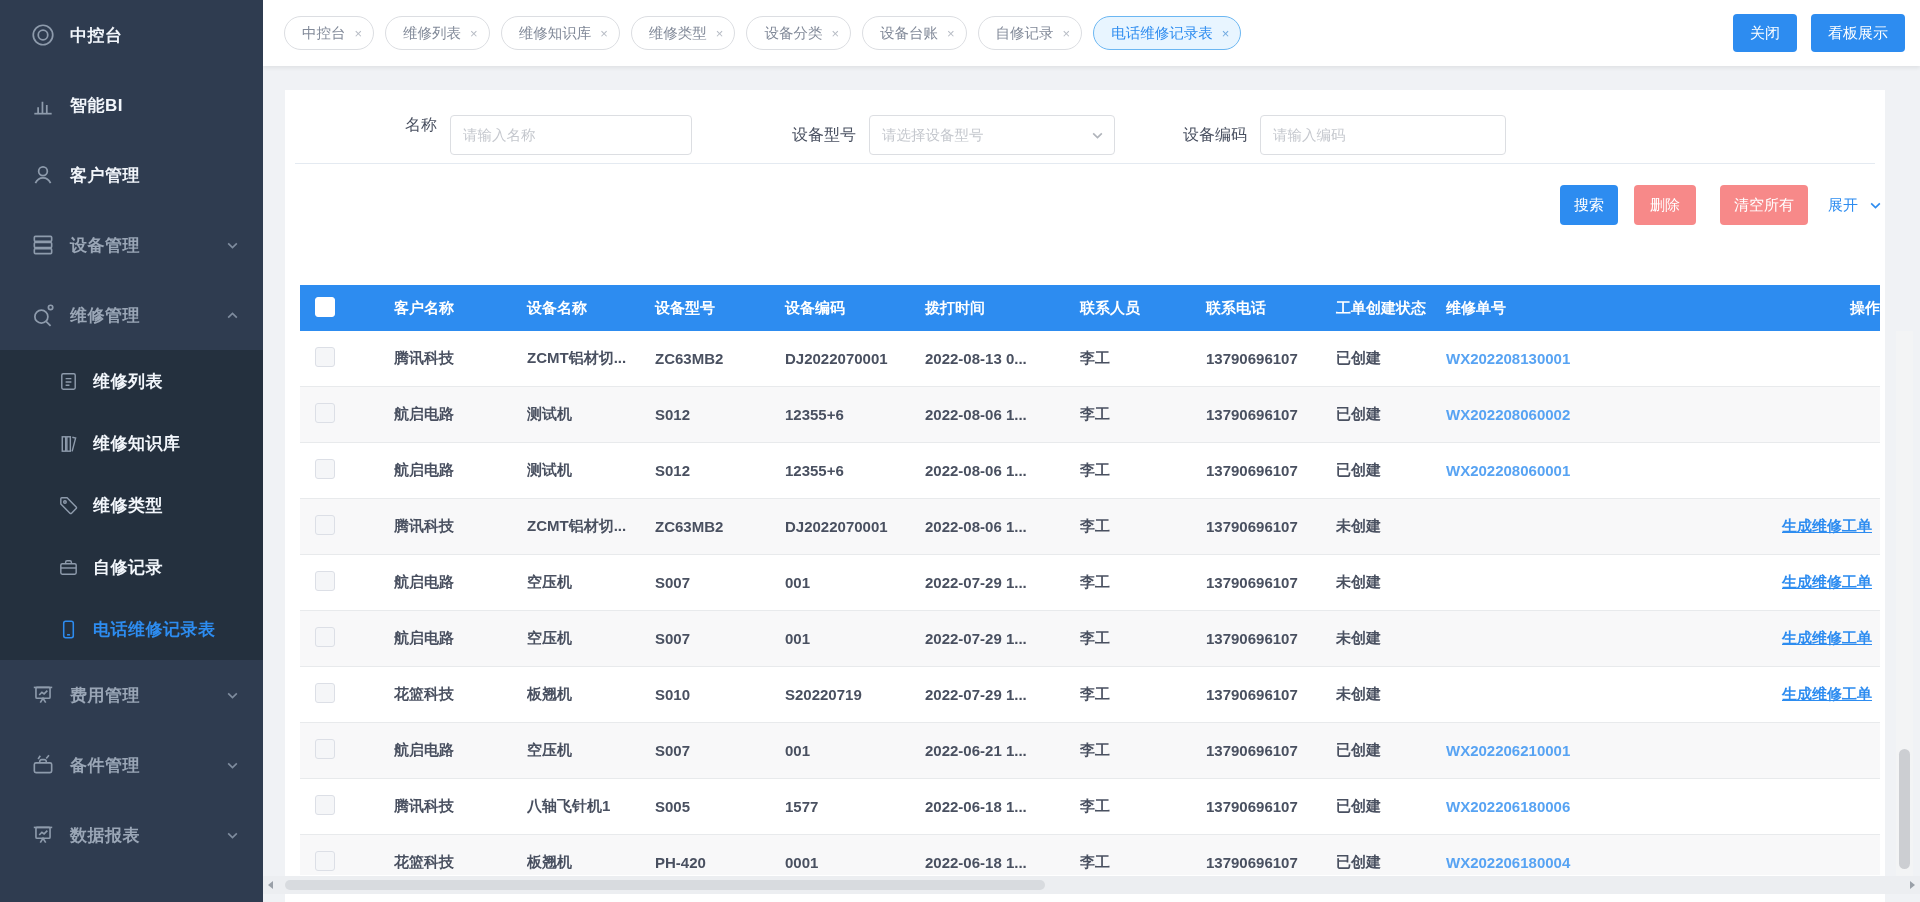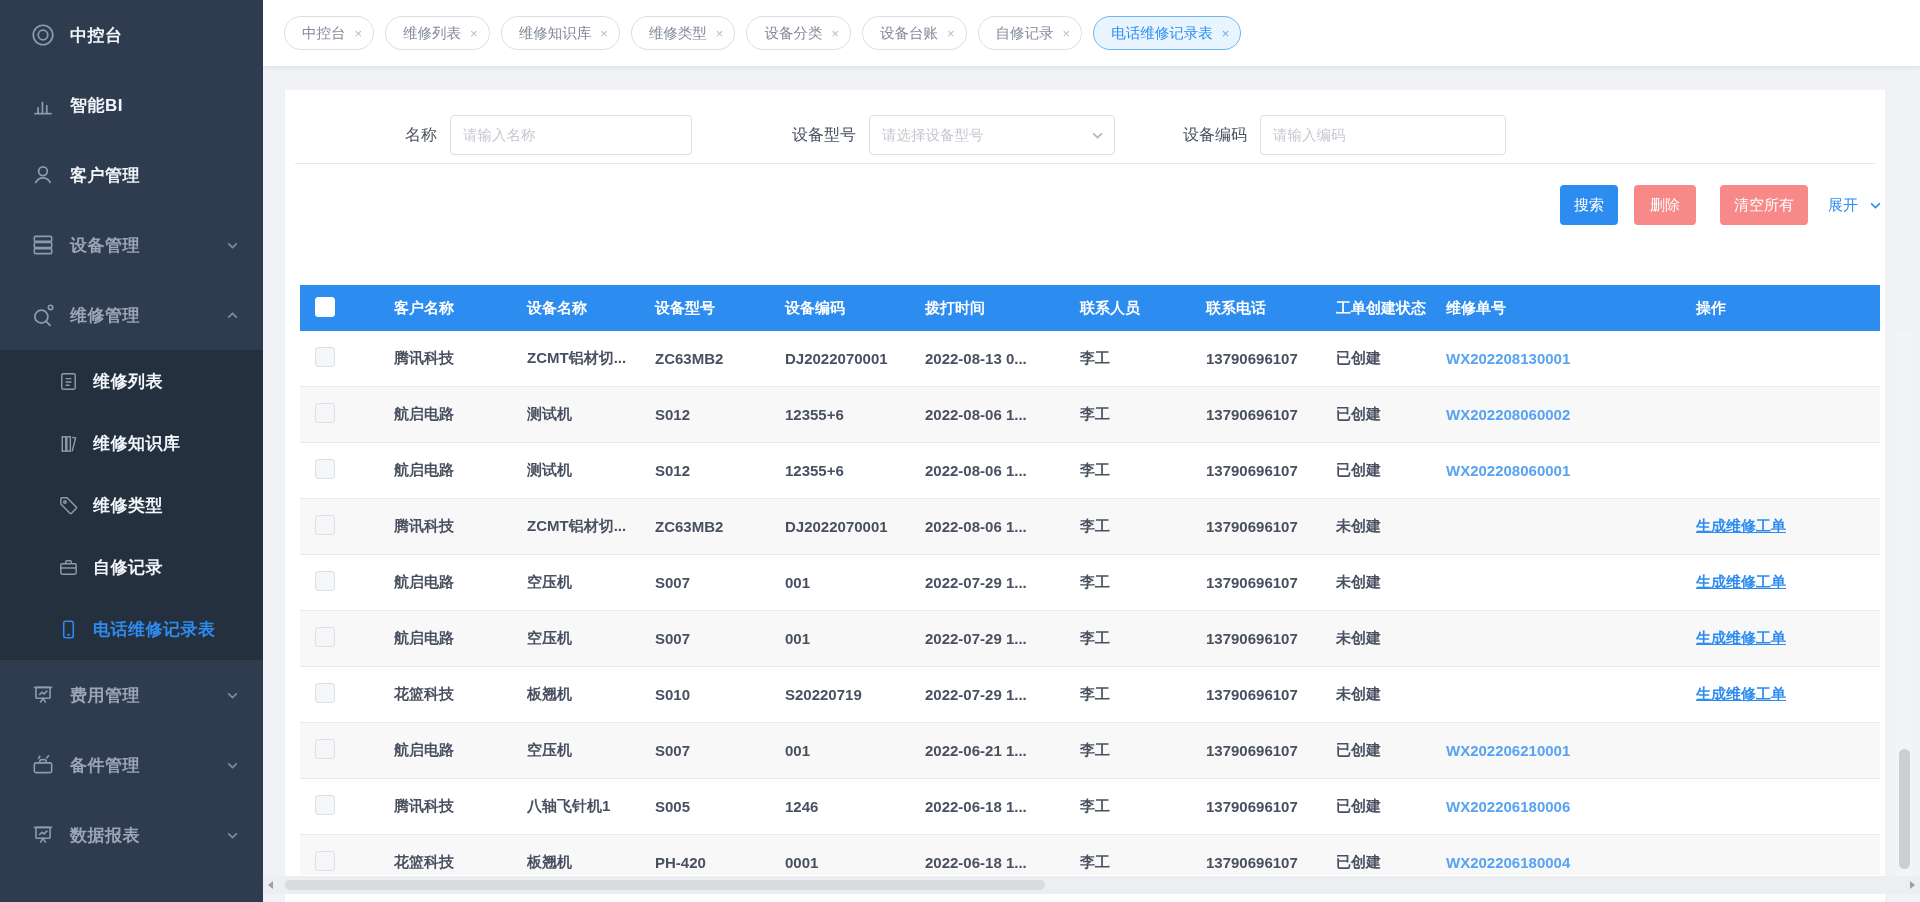--- a/index.html
+++ b/index.html
@@ -68,21 +68,21 @@
   .table { position:absolute; left:15px; right:5px; top:195px; bottom:27px; overflow:hidden; }
   .thead { display:flex; align-items:center; height:46px; background:#2d8cf0; }
   .thead .th { color:#fff; font-size:15px; font-weight:bold; white-space:nowrap; }
   .tbody { overflow:hidden; height:544px; }
   .trow { display:flex; align-items:center; height:56px; border-bottom:1px solid #e8eaec; background:#fff;font-weight:bold; }
   .trow.even { background:#f8f8f9; }
   .td { font-size:15px; color:#495060; white-space:nowrap; overflow:hidden; padding-right:8px; }
   .w-cb { width:94px; padding-left:15px; }
   .w1{width:133px;} .w2{width:128px;} .w3{width:130px;} .w4{width:140px;} .w5{width:155px;}
   .w6{width:126px;} .w7{width:130px;} .w8{width:110px;} .w9{width:250px;}
-  .w10{flex:1; text-align:left; padding-right:12px;}
+  .w10{flex:1; text-align:right; }
   .cb { display:inline-block; width:20px; height:20px; border:1px solid #dcdfe6; border-radius:3px; background:#f5f6f8; cursor:pointer; }
   .cb.head { background:#fff; border-color:#fff; }
   .wx-link { color:#57a3f3; text-decoration:none; cursor:pointer; font-size:15px; }
   .gen-link { color:#2d8cf0; text-decoration:underline; cursor:pointer; font-size:15px; }
 
   
   .vscroll { position:absolute; left:1896px; top:331px; width:17px; height:545px; background:#f3f4f5; z-index:6; }
   .vscroll .thumb { position:absolute; left:3px; top:418px; width:11px; height:120px; background:#ccced2; border-radius:6px; }
   .hscroll { position:absolute; left:263px; top:876px; width:1657px; height:18px; background:#eceef1; z-index:6;
              display:flex; align-items:center; }
@@ -298,27 +298,31 @@
   </div>
         <div class="tab">
     <span>自修记录</span>
     <span class="tab-x">×</span>
   </div>
         <div class="tab active">
     <span>电话维修记录表</span>
     <span class="tab-x">×</span>
   </div>
       </div>
+    <div class="tabbar-actions">
+      <button class="btn-blue">关闭</button>
+      <button class="btn-blue">看板展示</button>
+    </div>
   </div>
 
   <div class="content">
     <div class="panel">
 
       <div class="form-row">
-        <div class="g1" style="display:flex;align-items:center;">
+        <div class="g1" style="display:flex;">
           <span class="f-label">名称</span>
           <span class="f-input">
               <input placeholder="请输入名称" style="">
             </span>
         </div>
         <div class="g2" style="display:flex;align-items:center;">
           <span class="f-label">设备型号</span>
           <span class="f-input f-select">
             <span class="ph">请选择设备型号</span>
             <span class="chev">
@@ -469,21 +473,21 @@
     <div class="td w7">13790696107</div>
     <div class="td w8">已创建</div>
     <div class="td w9"><a class="wx-link">WX202206210001</a></div>
     <div class="td w10"><a class="gen-link"></a></div>
   </div>
             <div class="trow">
     <div class="td w-cb"><span class="cb"></span></div>
     <div class="td w1">腾讯科技</div>
     <div class="td w2">八轴飞针机1</div>
     <div class="td w3">S005</div>
-    <div class="td w4">1246</div>
+    <div class="td w4">1577</div>
     <div class="td w5">2022-06-18 1...</div>
     <div class="td w6">李工</div>
     <div class="td w7">13790696107</div>
     <div class="td w8">已创建</div>
     <div class="td w9"><a class="wx-link">WX202206180006</a></div>
     <div class="td w10"><a class="gen-link"></a></div>
   </div>
             <div class="trow even">
     <div class="td w-cb"><span class="cb"></span></div>
     <div class="td w1">花篮科技</div>

